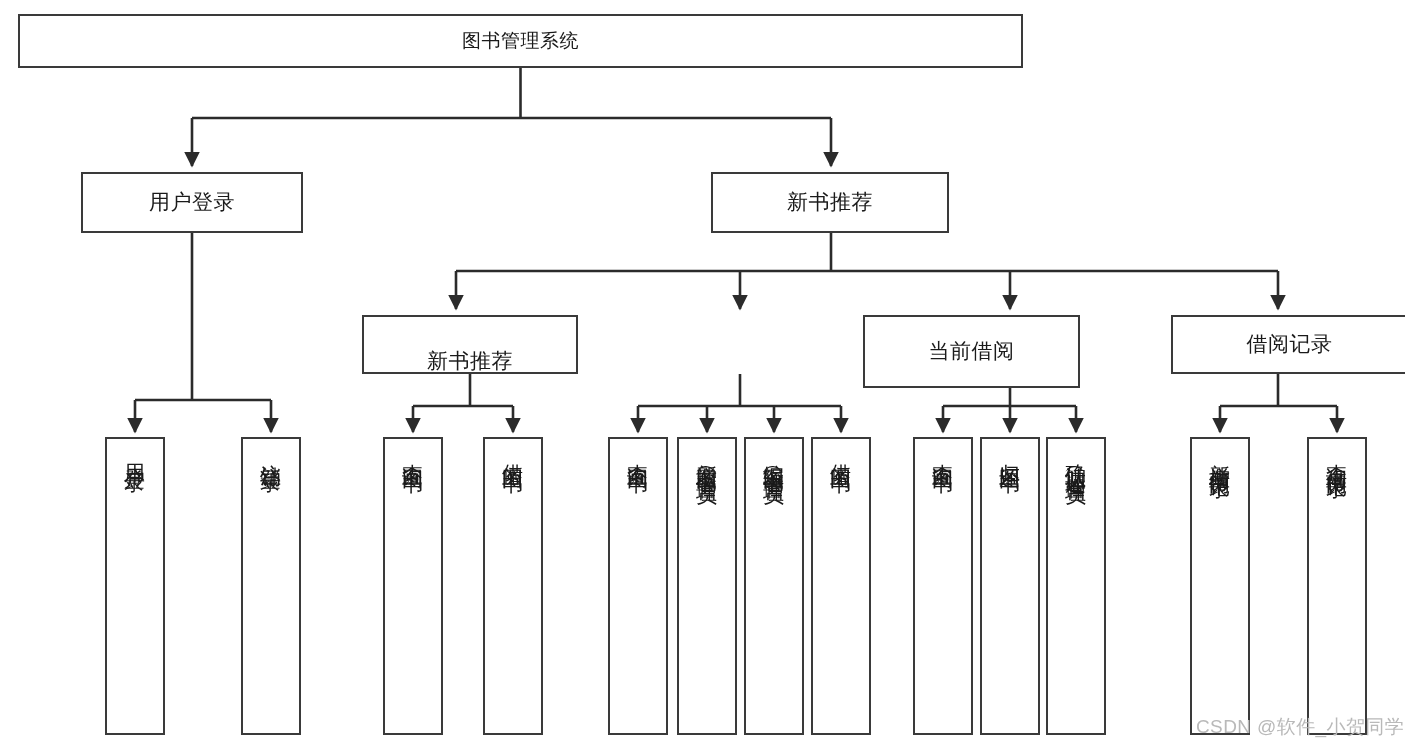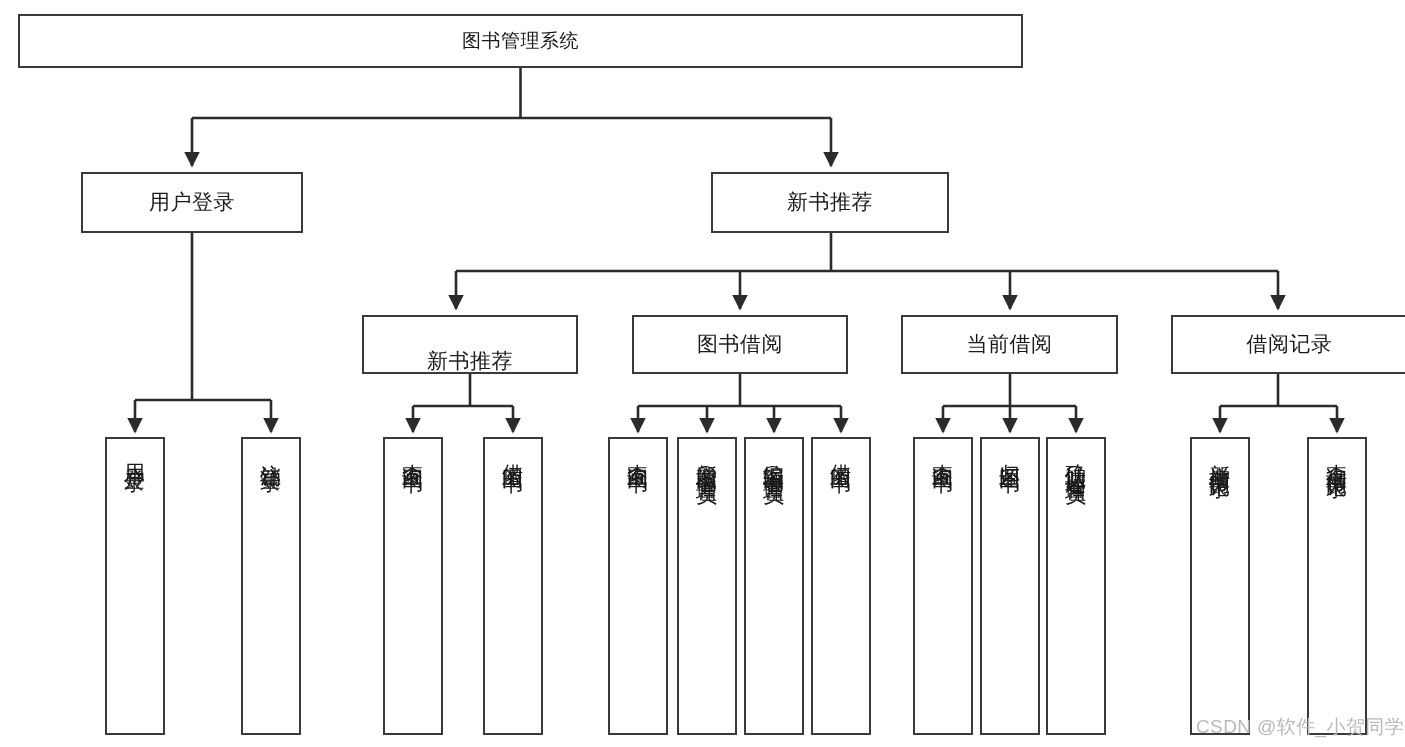--- a/index.html
+++ b/index.html
@@ -135,24 +135,21 @@
   <div class="node horizontal" style="left:81px; top:172px; width:222px; height:61px;">
     <span class="node-label">用户登录</span>
   </div>
   <div class="node horizontal" style="left:711px; top:172px; width:238px; height:61px;">
     <span class="node-label">新书推荐</span>
   </div>
 
   <div class="node horizontal" style="left:362px; top:315px; width:216px; height:59px;align-items:flex-end;">
     <span class="node-label">新书推荐</span>
   </div>
-  <div class="node horizontal" style="left:632px; top:315px; width:216px; height:59px;">
-    <span class="node-label">图书借阅</span>
-  </div>
-  <div class="node horizontal" style="left:901px; top:315px; width:217px; height:59px;">
+  <div class="node horizontal" style="left:863px; top:315px; width:217px; height:73px;">
     <span class="node-label">当前借阅</span>
   </div>
   <div class="node horizontal" style="left:1171px; top:315px; width:237px; height:59px;">
     <span class="node-label">借阅记录</span>
   </div>
 
   <div class="node vertical" style="left:105px; top:437px; width:60px; height:298px;">
     <span class="node-label">用户登录</span>
   </div>
   <div class="node vertical" style="left:241px; top:437px; width:60px; height:298px;">

